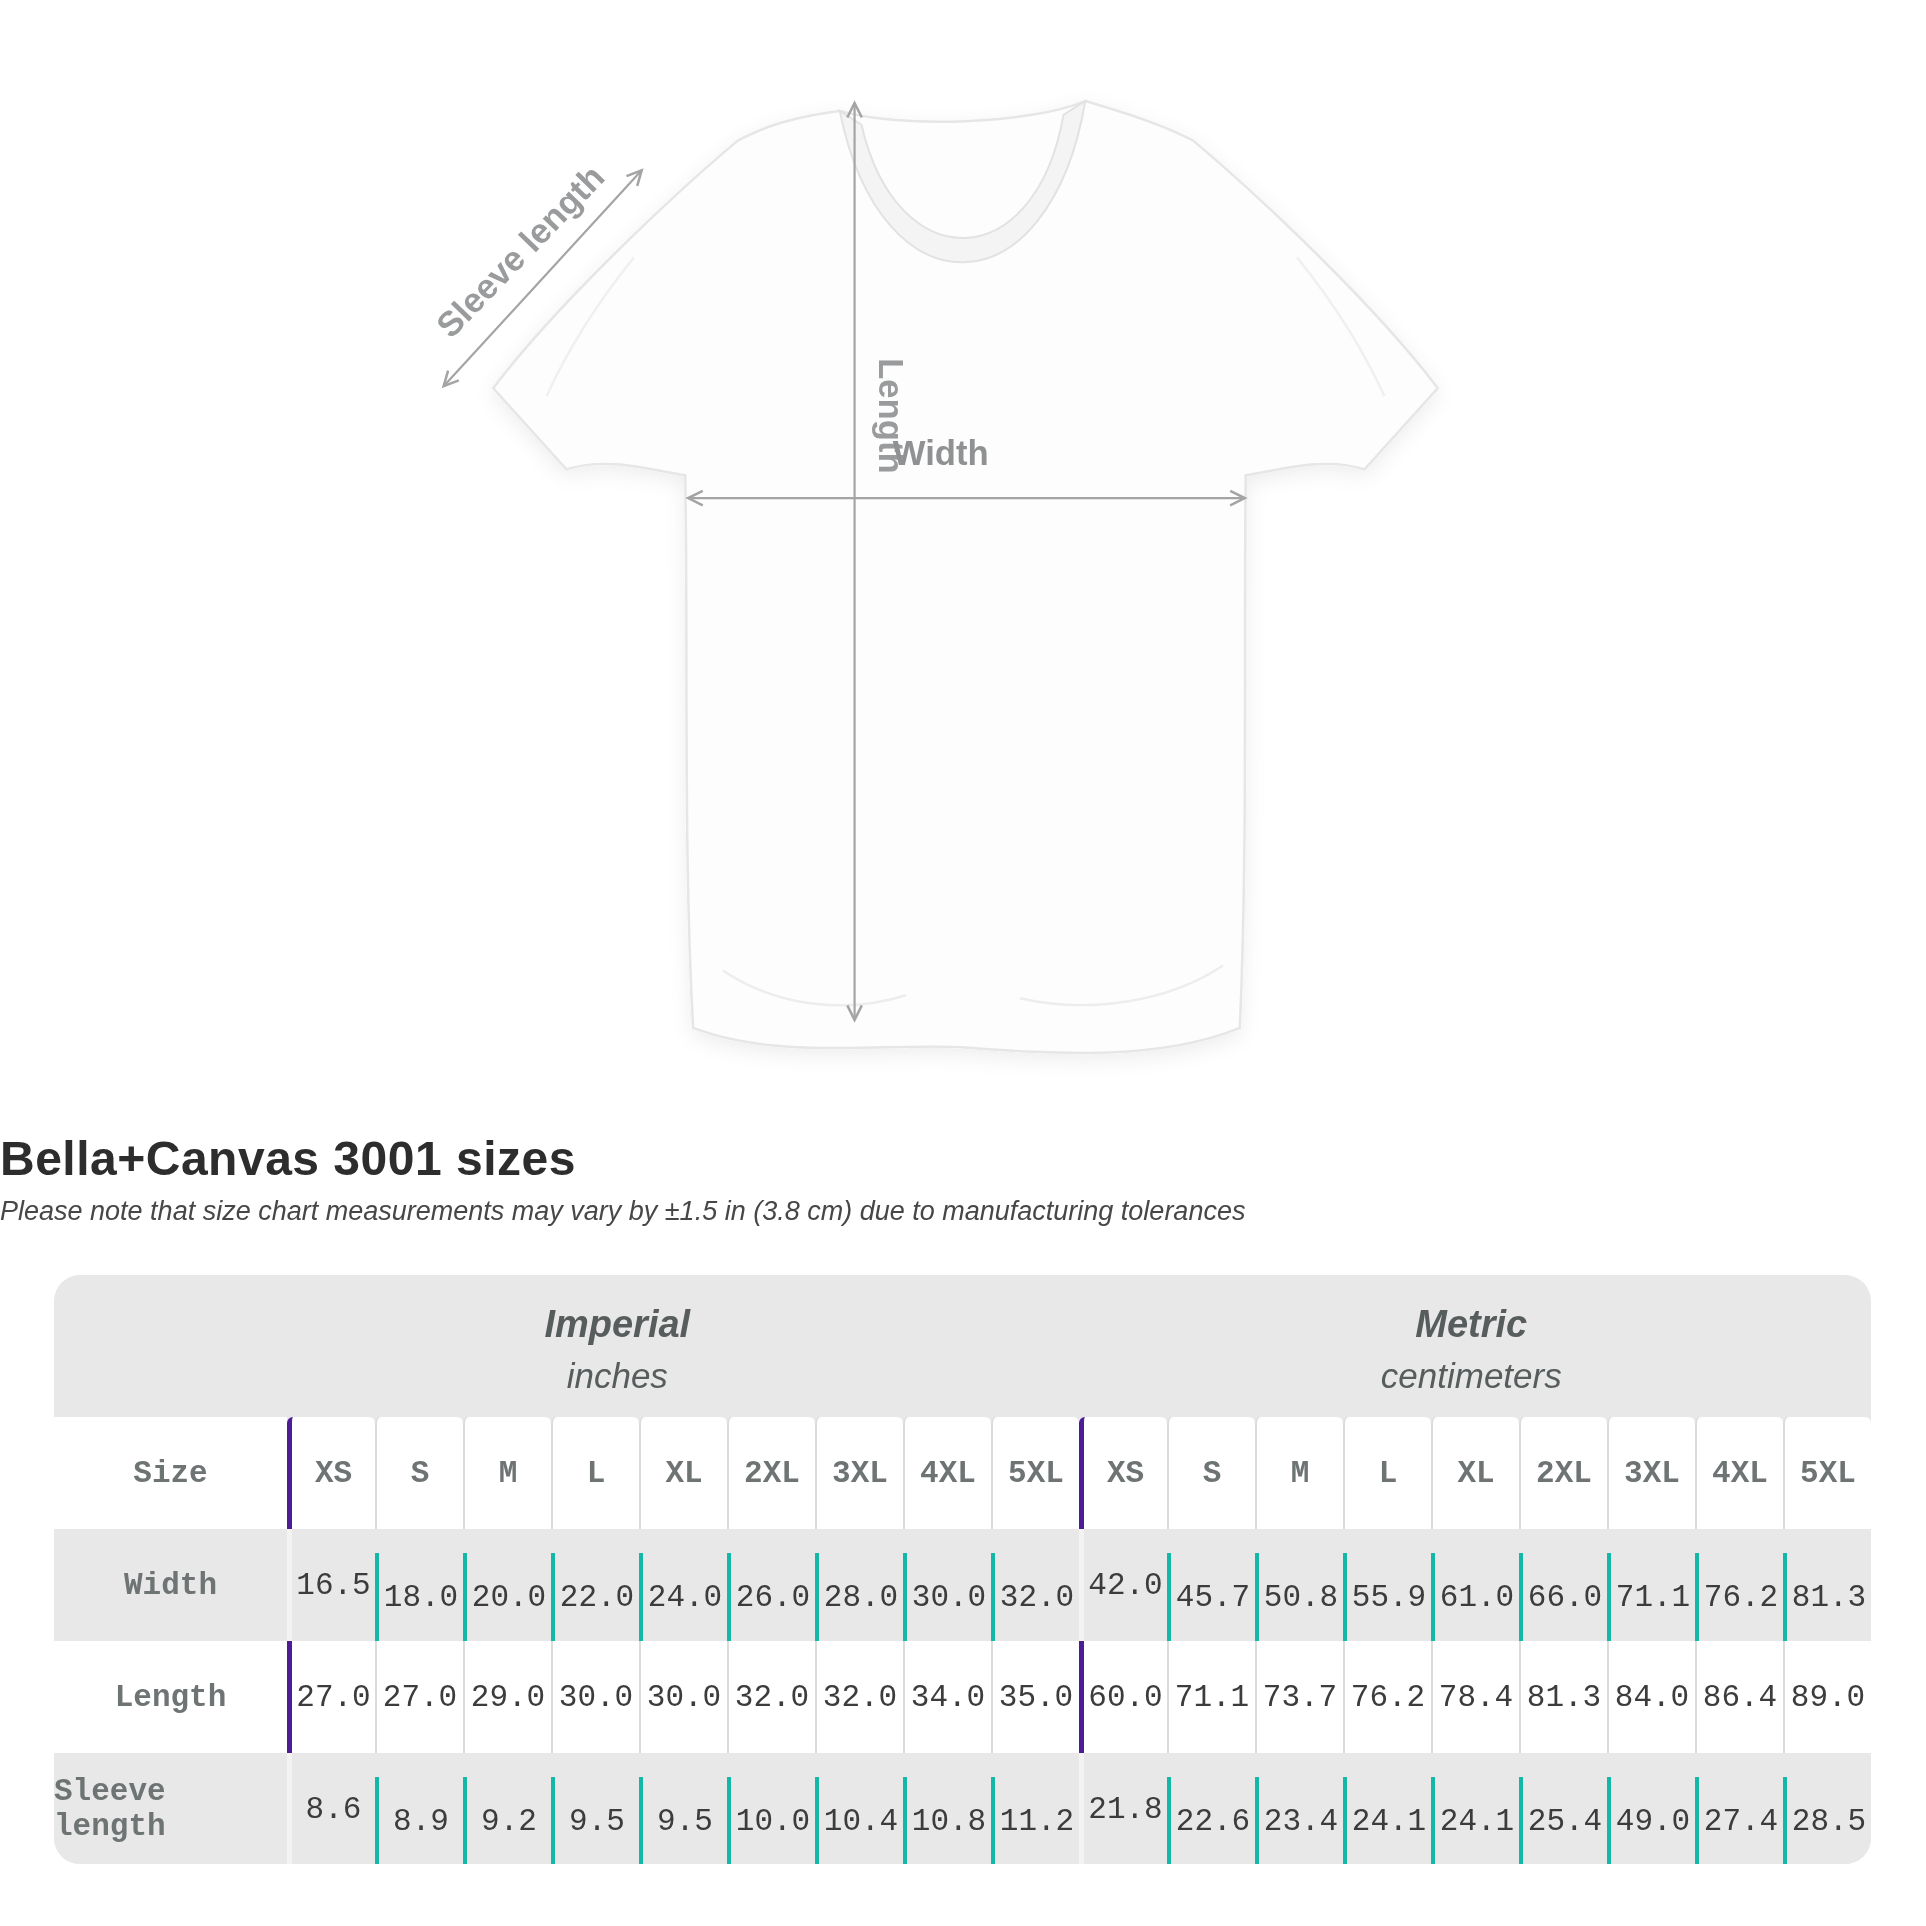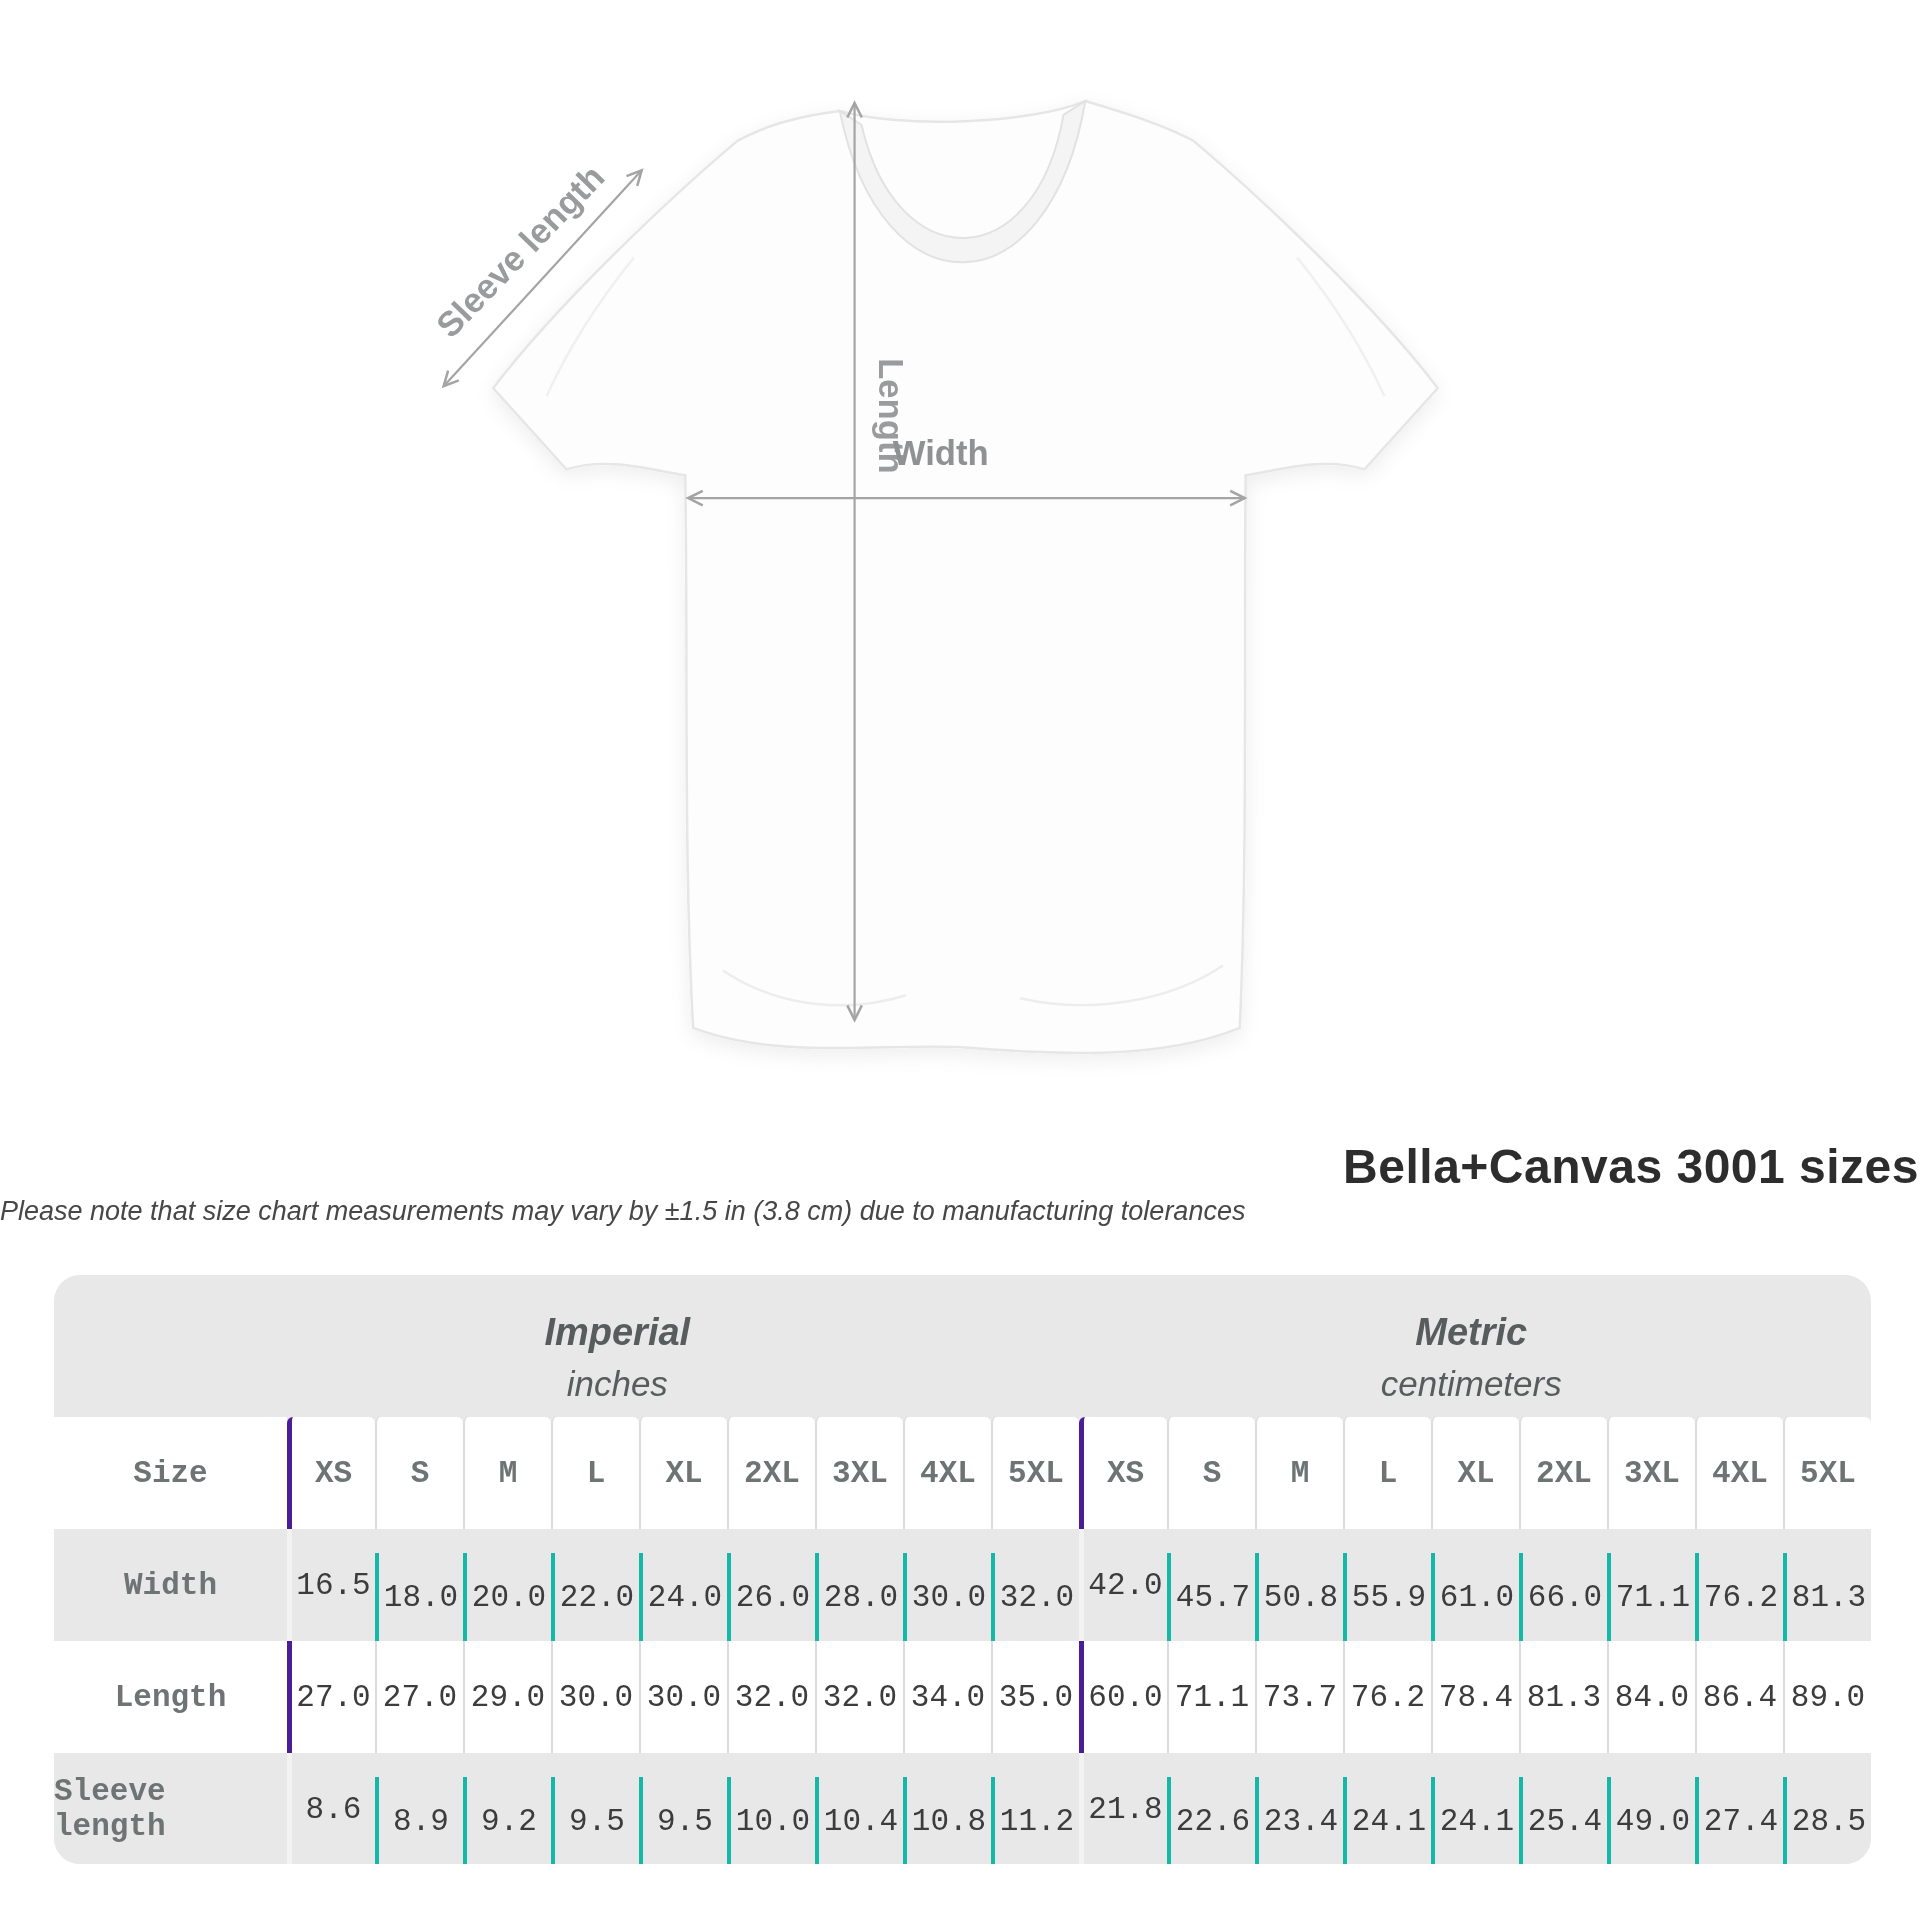--- a/index.html
+++ b/index.html
@@ -17,22 +17,22 @@
     position: absolute;
     left: 0; top: 0;
     width: 1927px; height: 1119px;
   }
 
   
   .title {
     position: absolute;
     left: 0; right: 0;
     top: 1131px;
-    margin: 8px;
-    text-align: right;
+    margin: 0;
+    text-align: left;
     font-size: 48px;
     font-weight: bold;
     color: #2d2d2d;
     letter-spacing: 0.5px;
   }
   .subtitle {
     position: absolute;
     left: 0; right: 0;
     top: 1196px;
     margin: 0;
@@ -54,21 +54,20 @@
     overflow: hidden;
   }
   .unit-row { position: relative; height: 142px; }
   .unit-group {
     position: absolute;
     top: 28px;
     transform: translateX(-50%);
     text-align: center;
     color: #575c5d;
     white-space: nowrap;
-    margin-top: 8px;
   }
   .unit-group.imperial { left: 31%; }
   .unit-group.metric   { left: 78%; }
   .unit-name { font-size: 38px; font-weight: bold; font-style: italic; }
   .unit-sub  { font-size: 35px; font-style: italic; margin-top: 10px; }
 
   .grid {
     display: grid;
     grid-template-columns: 233px repeat(18, 1fr);
     grid-template-rows: repeat(4, 112px);

